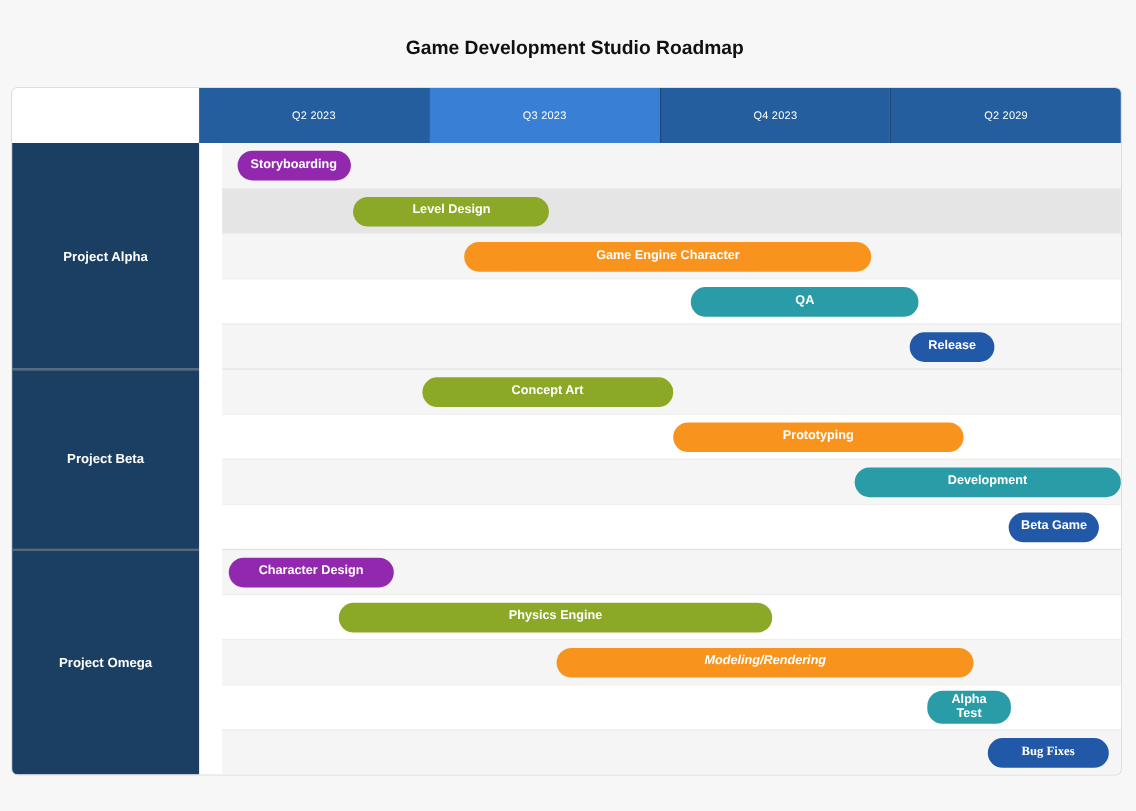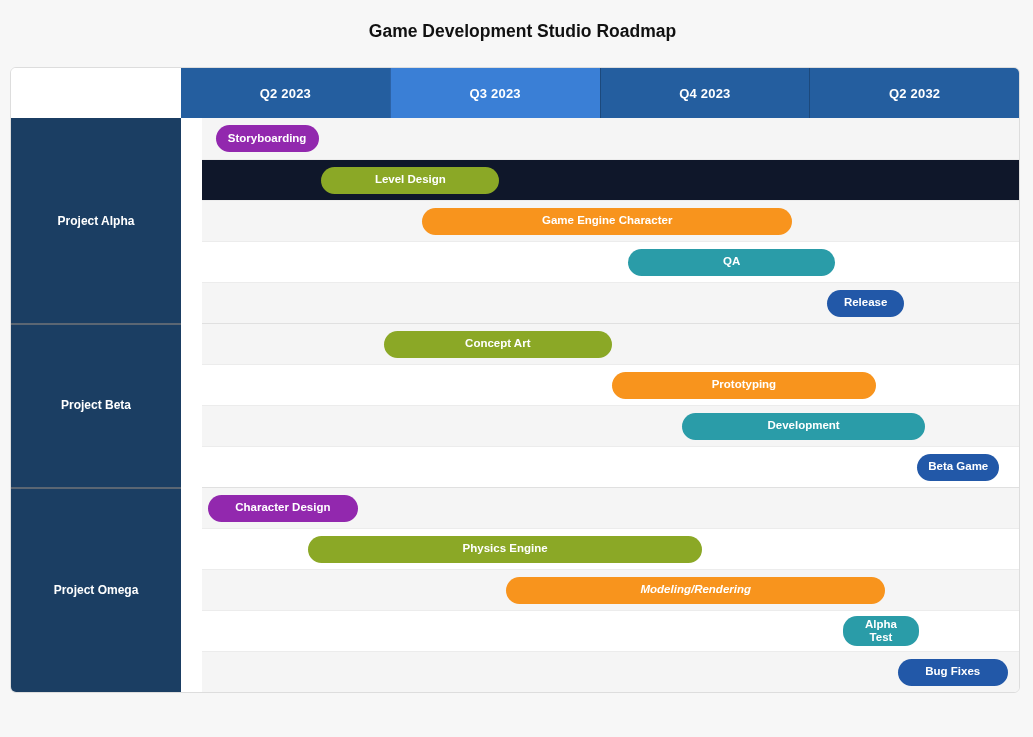--- a/index.html
+++ b/index.html
@@ -7,21 +7,21 @@
     padding: 0;
     width: 1033px;
     height: 737px;
     background: #F7F7F7;
     font-family: "Liberation Sans", sans-serif;
     overflow: hidden;
   }
   * { box-sizing: border-box; }
 
   .title {
-    margin: 0;
+    margin: 12px;
     padding: 21px 0 0 12px;
     text-align: center;
     font-size: 17.5px;
     font-weight: bold;
     color: #111111;
   }
 
   .gantt {
     margin: 25px 13px 0 10px;
     background: #FFFFFF;
@@ -31,22 +31,22 @@
   }
 
   .header-row { display: flex; height: 50px; }
   .corner { flex: 0 0 170px; background: #FFFFFF; }
   .qcell {
     flex: 1;
     display: flex;
     align-items: center;
     justify-content: center;
     color: #FFFFFF;
-    font-weight: bold;
-    font-size: 13px;
+    font-weight: normal;
+    font-size: 10px;
     letter-spacing: 0.2px;
   }
   .qcell + .qcell { border-left: 1px solid rgba(0,0,0,0.22); }
 
   .section { display: flex; }
   .side-cell {
     flex: 0 0 170px;
     display: flex;
     align-items: center;
     justify-content: center;
@@ -87,31 +87,31 @@
 <div class="page">
   <h1 class="title">Game Development Studio Roadmap</h1>
 
   <div class="gantt">
     <div class="header-row">
       <div class="corner"></div>
 
     <div class="qcell" style="background: rgb(36, 94, 159);">Q2 2023</div>
         <div class="qcell" style="background: rgb(58, 127, 214);">Q3 2023</div>
         <div class="qcell" style="background: rgb(36, 94, 159);">Q4 2023</div>
-        <div class="qcell" style="background: rgb(36, 94, 159);">Q2 2032</div>
+        <div class="qcell" style="background: rgb(36, 94, 159);">Q2 2029</div>
       </div>
     <div class="gantt-body">
 
     <div class="section">
           <div class="side-cell" style="background: rgb(27, 62, 99);">Project Alpha</div>
           <div class="rows">
             <div class="row" style="background: rgb(245, 245, 245);">
               <div class="bar" style="margin-left: 1.67%; width: 12.6%; background: rgb(146, 40, 174);">Storyboarding</div>
             </div>
-            <div class="row" style="background: #0f172a; padding-left: 12px;">
+            <div class="row" style="background: #e5e5e5; padding-left: 12px;">
               <div class="bar" style="margin-left: 13.33%; width: 22.13%; background: rgb(139, 168, 38);">Level Design</div>
             </div>
             <div class="row" style="background: rgb(245, 245, 245);">
               <div class="bar" style="margin-left: 26.93%; width: 45.33%; background: rgb(248, 148, 29);">Game Engine Character</div>
             </div>
             <div class="row" style="background: rgb(255, 255, 255);">
               <div class="bar" style="margin-left: 52.13%; width: 25.4%; background: rgb(42, 156, 168);">QA</div>
             </div>
             <div class="row" style="background: rgb(245, 245, 245);">
               <div class="bar" style="margin-left: 76.53%; width: 9.4%; background: rgb(34, 88, 168);">Release</div>
@@ -120,21 +120,21 @@
         </div>
         <div class="section not-first">
           <div class="side-cell" style="background: rgb(27, 62, 99);">Project Beta</div>
           <div class="rows">
             <div class="row" style="background: rgb(245, 245, 245);">
               <div class="bar" style="margin-left: 22.27%; width: 27.87%; background: rgb(139, 168, 38);">Concept Art</div>
             </div>
             <div class="row" style="background: rgb(255, 255, 255);">
               <div class="bar" style="margin-left: 50.13%; width: 32.4%; background: rgb(248, 148, 29);">Prototyping</div>
             </div>
-            <div class="row" style="background: rgb(245, 245, 245);">
+            <div class="row" style="background: rgb(245, 245, 245); justify-content: flex-end;">
               <div class="bar" style="margin-left: 58.8%; width: 29.67%; background: rgb(42, 156, 168);">Development</div>
             </div>
             <div class="row" style="background: rgb(255, 255, 255);">
               <div class="bar" style="margin-left: 87.53%; width: 10.07%; background: rgb(34, 88, 168);">Beta Game</div>
             </div>
           </div>
         </div>
         <div class="section not-first">
           <div class="side-cell" style="background: rgb(27, 62, 99);">Project Omega</div>
           <div class="rows">
@@ -143,20 +143,20 @@
             </div>
             <div class="row" style="background: rgb(255, 255, 255);">
               <div class="bar" style="margin-left: 13%; width: 48.2%; background: rgb(139, 168, 38);">Physics Engine</div>
             </div>
             <div class="row" style="background: rgb(245, 245, 245); font-style: italic;">
               <div class="bar" style="margin-left: 37.27%; width: 46.33%; background: rgb(248, 148, 29);">Modeling/Rendering</div>
             </div>
             <div class="row" style="background: rgb(255, 255, 255);">
               <div class="bar" style="margin-left: 78.47%; width: 9.27%; background: rgb(42, 156, 168);">Alpha Test</div>
             </div>
-            <div class="row" style="background: rgb(245, 245, 245);">
+            <div class="row" style="background: rgb(245, 245, 245); font-family: Liberation Serif, serif;">
               <div class="bar" style="margin-left: 85.13%; width: 13.53%; background: rgb(34, 88, 168);">Bug Fixes</div>
             </div>
           </div>
         </div>
       </div>
   </div>
 </div>
 
 </body></html>

